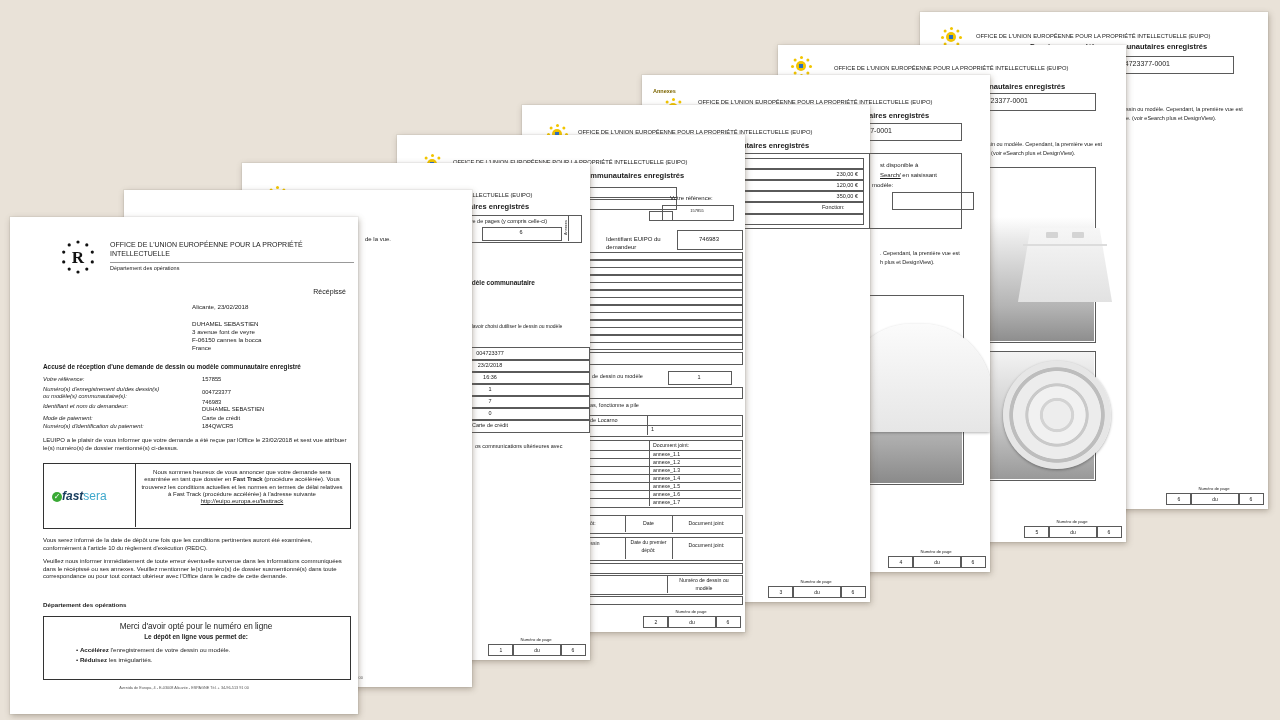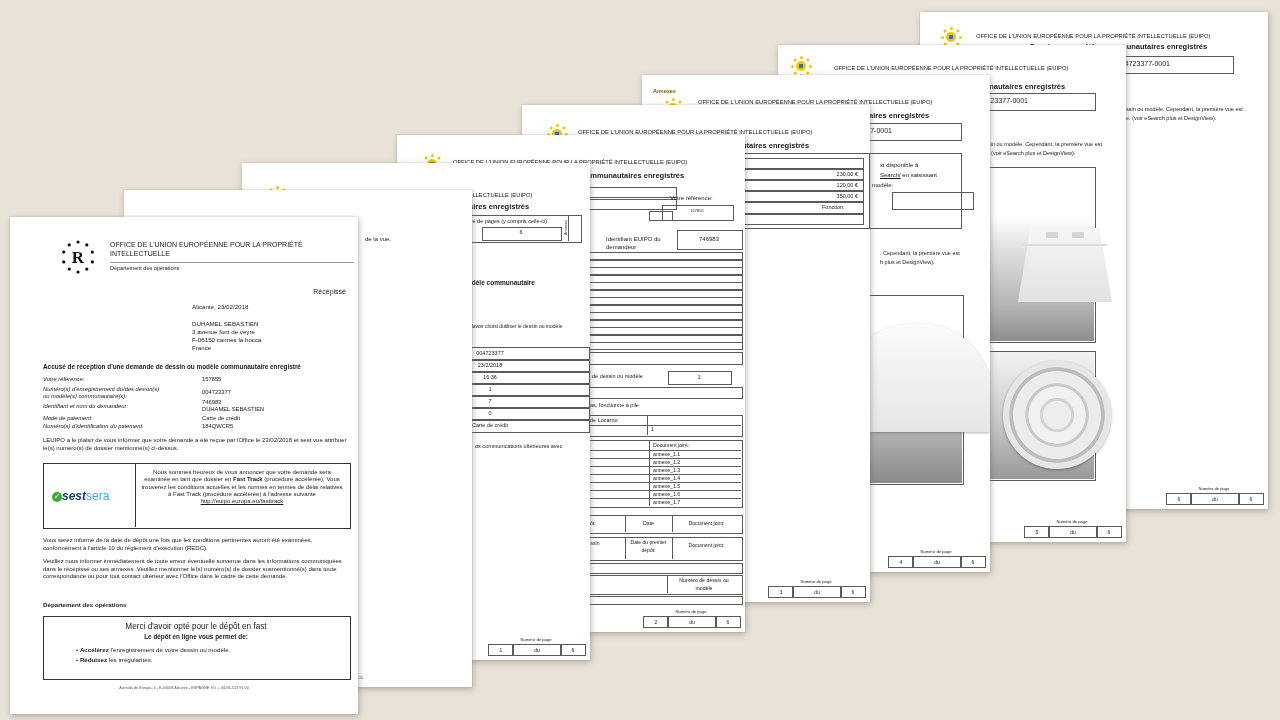--- a/index.html
+++ b/index.html
@@ -311,27 +311,27 @@
     <div class="t it" style="left:33px;top:186px;font-size:5.8px;">Identifiant et nom du demandeur:</div>
     <div class="t" style="left:192px;top:189px;font-size:5.8px;">DUHAMEL  SEBASTIEN</div>
     <div class="t it" style="left:33px;top:198px;font-size:5.8px;">Mode de paiement:</div>
     <div class="t" style="left:192px;top:198px;font-size:5.8px;">Carte de crédit</div>
     <div class="t it" style="left:33px;top:206px;font-size:5.8px;">Numéro(s) d'identification du paiement:</div>
     <div class="t" style="left:192px;top:206px;font-size:5.8px;">184QWCR5</div>
     <div class="t w" style="left:33px;top:220px;width:308px;line-height:1.25;">LEUIPO a le plaisir de vous informer que votre demande a été reçue par lOffice le 23/02/2018 et sest vue attribuer le(s) numéro(s) de dossier mentionné(s) ci-dessus.</div>
 
     <div class="b" style="left:33px;top:246px;width:306px;height:64px;border-color:#333;"></div>
     <div class="vl" style="left:125px;top:246px;height:64px;border-left-color:#333;"></div>
-    <div class="ftlogo" style="left:42px;top:272px;"><span class="ftcheck">✓</span><span class="ffast">sest</span><span class="ftrack">sera</span></div>
+    <div class="ftlogo" style="left:42px;top:272px;"><span class="ftcheck">✓</span><span class="ffast">fast</span><span class="ftrack">sera</span></div>
     <div class="t w c" style="left:131px;top:252px;width:202px;line-height:1.22;"><span>Nous sommes heureux de vous annoncer que votre demande sera examinée en tant que dossier en </span><b>Fast Track</b><span> (procédure accélérée). Vous trouverez les conditions actuelles et les normes en termes de délai relatives à Fast Track (procédure accélérée) à l'adresse suivante</span><br><a class="doclink" href="#">http://euipo.europa.eu/fasttrack</a></div>
     <div class="t w" style="left:33px;top:320px;width:308px;line-height:1.25;">Vous serez informé de la date de dépôt une fois que les conditions pertinentes auront été examinées, conformément à l'article 10 du règlement d'exécution (REDC).</div>
     <div class="t w" style="left:33px;top:341px;width:308px;line-height:1.25;">Veuillez nous informer immédiatement de toute erreur éventuelle survenue dans les informations communiquées dans le récépissé ou ses annexes. Veuillez mentionner le(s) numéro(s) de dossier susmentionné(s) dans toute correspondance ou pour tout contact ultérieur avec l'Office dans le cadre de cette demande.</div>
     <div class="t bd" style="left:33px;top:384px;font-size:6.2px;">Département des opérations</div>
 
     <div class="b" style="left:33px;top:399px;width:306px;height:62px;border-color:#333;"></div>
-    <div class="t c" style="left:43px;top:405px;width:286px;font-size:8.2px;">Merci d'avoir opté pour le dépôt en fast</div>
+    <div class="t c" style="left:43px;top:405px;width:286px;font-size:8.2px;">Merci d'avoir opté pour le numéro en ligne</div>
     <div class="t c bd" style="left:43px;top:416px;width:286px;font-size:6.4px;">Le dépôt en ligne vous permet de:</div>
     <div class="t" style="left:66px;top:429px;font-size:6.2px;">• <b>Accélérez</b><span> l'enregistrement de votre dessin ou modèle.</span></div>
     <div class="t" style="left:66px;top:439px;font-size:6.2px;">• <b>Réduisez</b><span> les irrégularités.</span></div>
     <div class="t c" style="left:24px;top:469px;width:300px;font-size:3.8px;color:#555;">Avenida de Europa, 4 - E-03008 Alicante - ESPAGNE Tél. + 34-96-513 91 00</div>
   </div>
 
 </div>
 
 </body></html>

